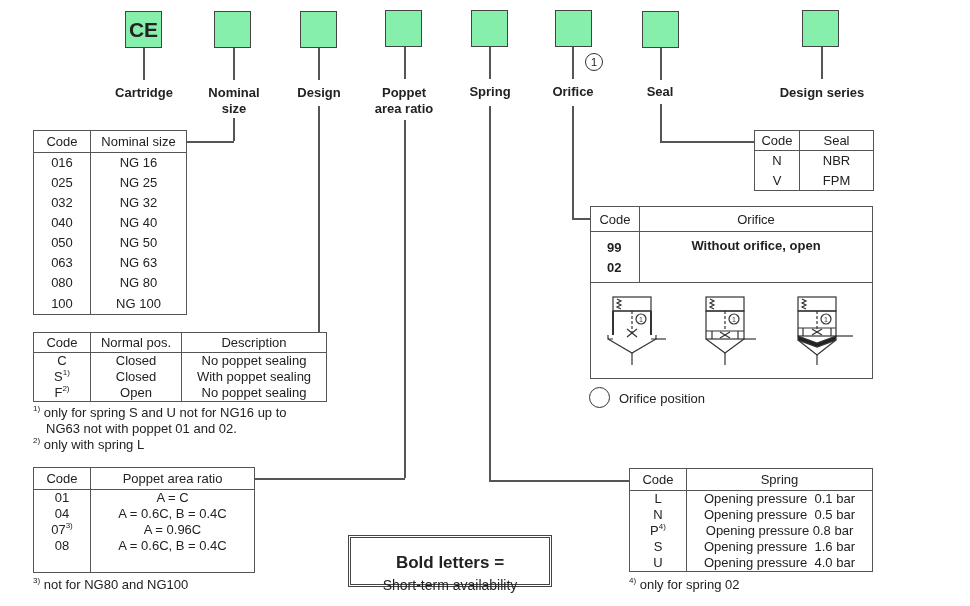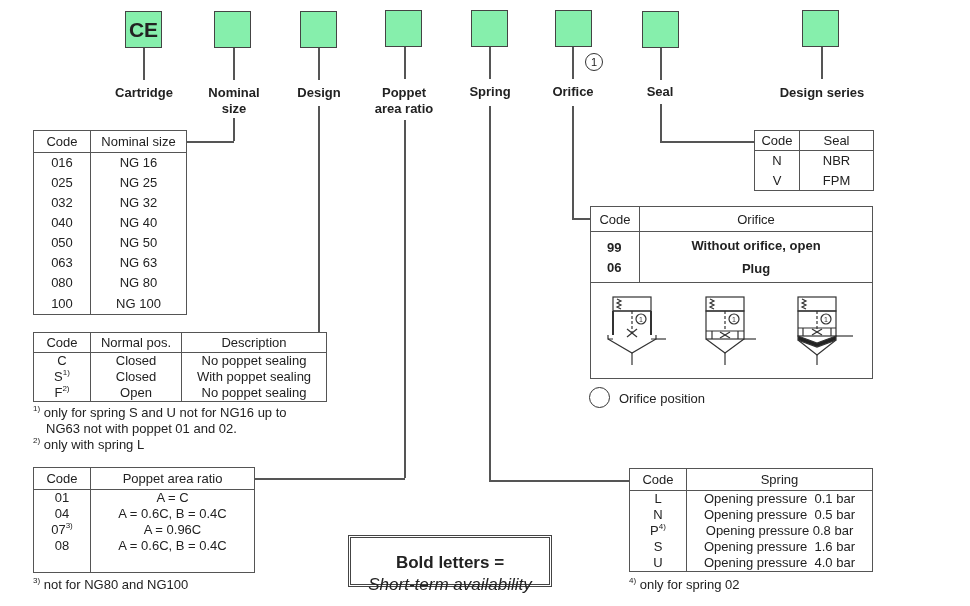--- a/index.html
+++ b/index.html
@@ -177,21 +177,21 @@
   <tr style="height:18px;">
         <td></td>
         <td></td>
       </tr>
 </tbody>
   </table>
 <div class="note" style="left:33px;top:577px;"><sup>3)</sup> <span>not for NG80 and NG100</span></div>
 
 <div class="abs" style="left:348px;top:535px;width:204px;height:52px;border:3px double #444;box-sizing:border-box;text-align:center;">
   <div style="font-size:17px;font-weight:bold;line-height:22px;margin-top:14px;">Bold letters =</div>
-  <div style="font-size:17px;line-height:22px;font-style:italic;">Short-term availability</div>
+  <div style="font-size:14px;line-height:22px;">Short-term availability</div>
 </div>
 
 <table class="ct" style="left:754px;top:130px;width:120px;">
   <tbody>
       <tr style="height:20px;">
         <th style="width:36px;">Code</th>
         <th>Seal</th>
       </tr>
   <tr style="height:20px;">
         <td class="b">N</td>
@@ -202,25 +202,24 @@
         <td>FPM</td>
       </tr>
 </tbody>
   </table>
 
 <div class="abs" style="left:590px;top:206px;width:283px;height:173px;border:1.5px solid #555;box-sizing:border-box;">
   <div class="abs" style="left:0;top:0;width:48px;height:24px;border-right:1.5px solid #555;border-bottom:1.5px solid #555;font-size:13px;display:flex;align-items:center;justify-content:center;">Code</div>
   <div class="abs" style="left:49px;top:0;right:0;height:24px;border-bottom:1.5px solid #555;font-size:13px;display:flex;align-items:center;justify-content:center;">Orifice</div>
   <div class="abs" style="left:0;top:25px;width:48px;height:50px;border-right:1.5px solid #555;border-bottom:1.5px solid #555;font-size:13px;font-weight:bold;">
     <div style="position:absolute;left:16px;top:8px;">99</div>
-    <div style="position:absolute;left:16px;top:28px;">06</div>
+    <div style="position:absolute;left:16px;top:28px;">02</div>
   </div>
   <div class="abs" style="left:49px;top:25px;right:0;height:50px;border-bottom:1.5px solid #555;font-size:13px;font-weight:bold;text-align:center;">
     <div style="position:absolute;left:0;right:0;top:6px;">Without orifice, open</div>
-    <div style="position:absolute;left:0;right:0;top:29px;">Plug</div>
   </div>
 
   <svg class="abs" style="left:0;top:76px;" width="280" height="94" viewBox="0 0 280 94">
     <g stroke="#333" fill="none" stroke-width="1.2">
       <rect x="22" y="14" width="38" height="14"></rect>
       <polyline points="26,16 30,18 26,20 30,22 26,24 30,26"></polyline>
       <line x1="22" y1="28" x2="22" y2="52" stroke-width="2"></line>
       <line x1="60" y1="28" x2="60" y2="52" stroke-width="2"></line>
       <line x1="22" y1="28" x2="60" y2="28"></line>
       <line x1="41" y1="28" x2="41" y2="50" stroke-dasharray="3,2"></line>

